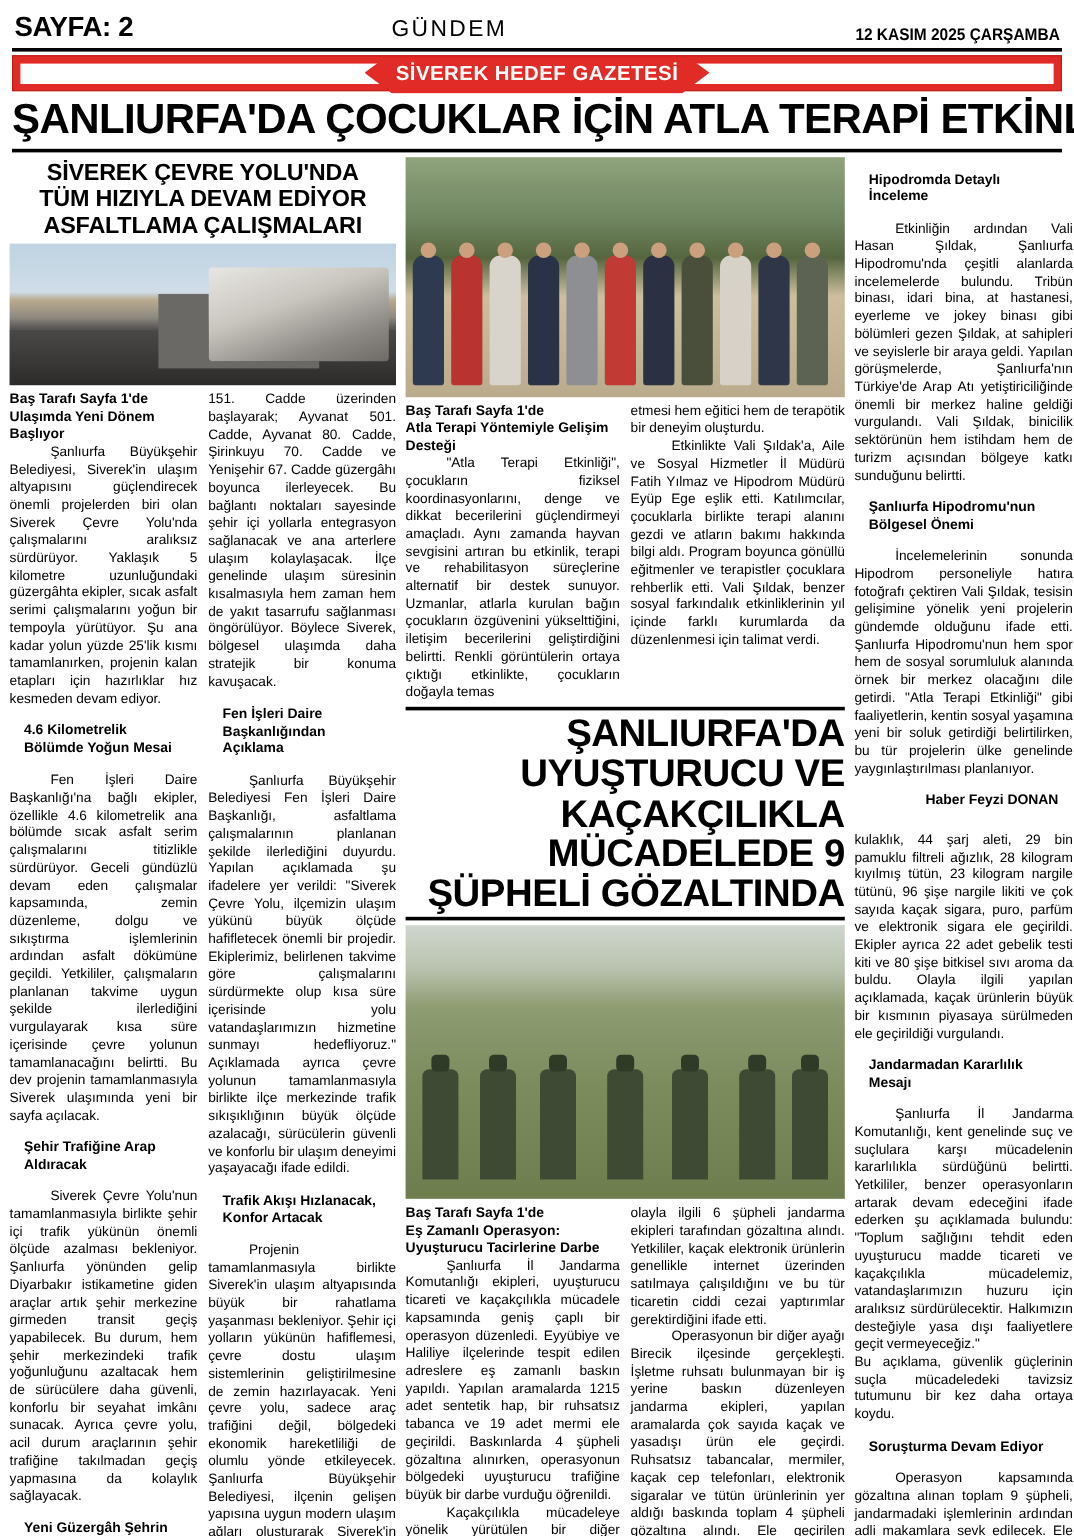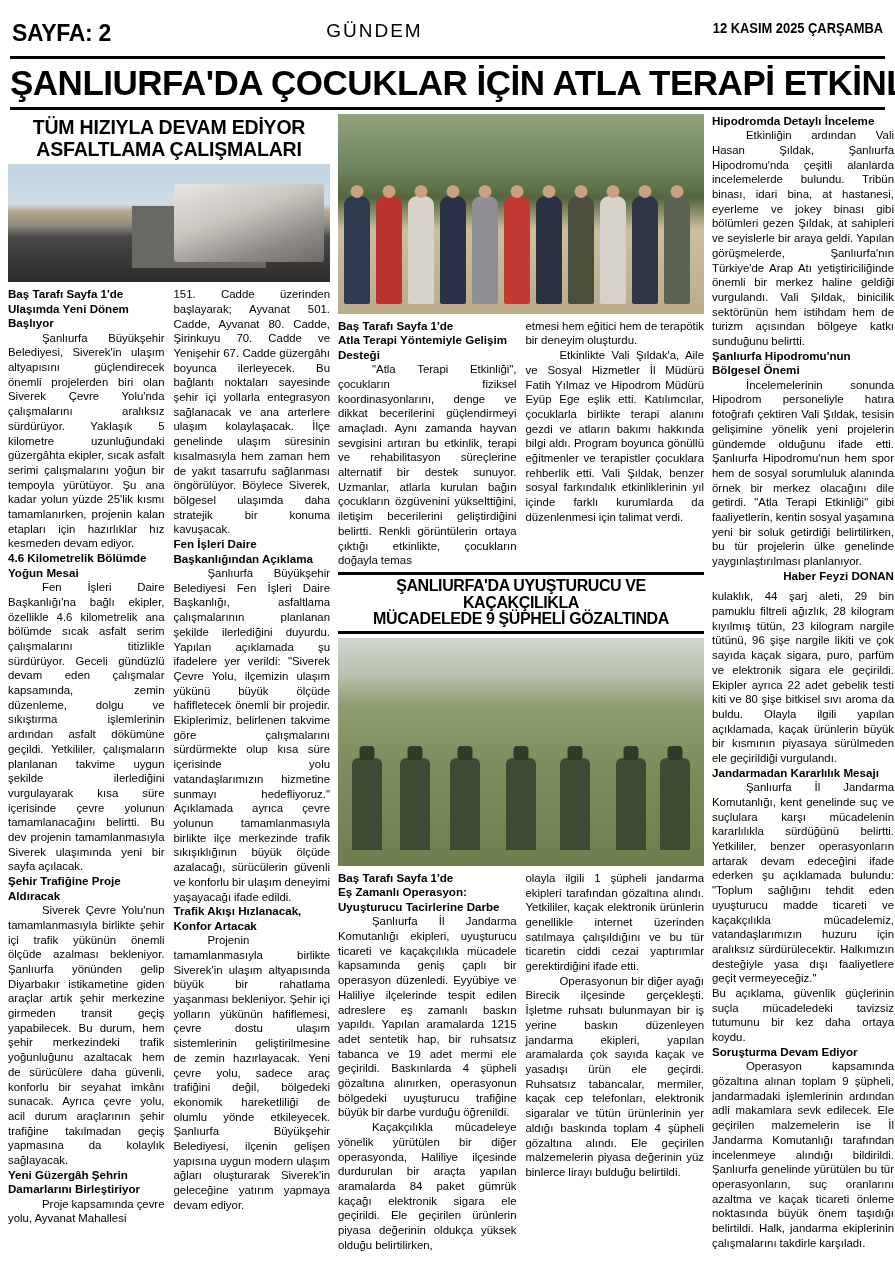--- a/index.html
+++ b/index.html
@@ -6,21 +6,21 @@
   body{
     width:895px;height:1280px;
     background:#ffffff;
     font-family:"Liberation Sans", sans-serif;
     color:#000;
     overflow:hidden;
   }
   .page{position:relative;width:895px;height:1280px;box-sizing:border-box;padding:0 8px;}
 
   
-  .masthead{display:flex;justify-content:space-between;height:32px;padding:4px 4px 2px 4px;margin-top:16px;}
+  .masthead{display:flex;align-items:flex-end;justify-content:space-between;height:32px;padding:4px 4px 2px 4px;}
   .page-no{font-weight:bold;font-size:23px;letter-spacing:-.3px;}
   .section-name{font-weight:normal;font-size:19px;letter-spacing:2px;margin-left:-60px;}
   .date{font-weight:bold;font-size:14px;transform:scaleX(.92);transform-origin:right bottom;white-space:nowrap;}
   .rule{height:3px;background:#000;margin:2px 2px 0 2px;}
 
   
   .banner-wrap{position:relative;margin:3px 2px 0 2px;height:30px;}
   .banner{position:absolute;inset:0;background:#e02b26;border:1px solid #c21f1b;}
   .banner .slotL,.banner .slotR{position:absolute;top:6px;height:17px;background:#fff;}
   .banner .slotL{left:6px;width:300px;}
@@ -59,37 +59,37 @@
      border-radius:3px;box-shadow:-50px 14px 0 -8px #6b6966;}
   .ph-road:before{content:"";position:absolute;left:0;bottom:0;width:100%;height:46px;
      background:linear-gradient(to bottom,#4a4947,#2c2b29);}
 
   .cols2{display:flex;gap:9px;margin-top:5px;}
   .col{flex:1 1 0;min-width:0;}
 
   p.t{margin:0;font-size:11.4px;line-height:1.29;text-align:justify;
       text-indent:34px;hyphens:auto;word-spacing:-.2px;}
   p.t.noind{text-indent:0;}
-  .sh{font-weight:bold;font-size:11.6px;line-height:1.25;margin:0;}
+  .sh{font-weight:bold;font-size:11.6px;line-height:1.25;margin:12px;}
   .kicker{font-weight:bold;font-size:11.6px;line-height:1.25;margin:0;}
 
   
   .ph-group{height:200px;width:100%;position:relative;overflow:hidden;
      background:linear-gradient(to bottom,#8fa37c 0%,#6f8560 26%,#55663f 42%,#cdbf9e 58%,#b9ab8b 100%);}
   .ph-group .people{position:absolute;left:0;right:0;bottom:10px;height:120px;}
   .ph-group .p{position:absolute;bottom:0;width:26px;height:108px;border-radius:9px 9px 2px 2px;}
   .ph-group .hd{position:absolute;top:-11px;left:50%;transform:translateX(-50%);
      width:13px;height:13px;border-radius:50%;background:#caa07e;}
 
   .mid-cols{display:flex;gap:9px;margin-top:5px;}
 
   
   .head2-wrap{margin-top:4px;}
   .hr-black2{height:3px;background:#000;margin:2px 0 3px 0;}
-  .head2{text-align:center;font-weight:bold;font-size:16px;line-height:1.04;letter-spacing:-.4px;}
+  .head2{text-align:right;font-weight:bold;font-size:32px;line-height:1.04;letter-spacing:-.4px;}
   .hr-black3{height:3px;background:#000;margin:3px 0 4px 0;}
 
   .ph-field{height:228px;width:100%;position:relative;overflow:hidden;
      background:linear-gradient(to bottom,#cfd6cf 0%,#b9c2ae 16%,#8e9c72 30%,#7c8c5d 58%,#6d7d4e 100%);}
   .ph-field .sold{position:absolute;bottom:16px;width:30px;height:92px;background:#3e4a33;border-radius:6px 6px 0 0;}
   .ph-field .sold:after{content:"";position:absolute;top:-12px;left:50%;transform:translateX(-50%);
      width:15px;height:14px;border-radius:4px;background:#2f3a27;}
 
   
   .zoneC p.t{font-size:11.4px;}
@@ -100,44 +100,52 @@
 
 <div class="page">
 
   <div class="masthead">
     <div class="page-no">SAYFA: 2</div>
     <div class="section-name">GÜNDEM</div>
     <div class="date">12 KASIM 2025 ÇARŞAMBA</div>
   </div>
   <div class="rule"></div>
 
+  <div class="banner-wrap">
+    <div class="banner">
+      <div class="slotL"></div>
+      <div class="slotR"></div>
+    </div>
+    <div class="banner-tag">SİVEREK HEDEF GAZETESİ</div>
+  </div>
 
   <div class="head-main">
     <div class="l1">ŞANLIURFA'DA ÇOCUKLAR İÇİN ATLA TERAPİ ETKİNLİĞİ</div>
   </div>
   <div class="hr-black"></div>
 
   <div class="body-zone">
 
     <div class="zoneA">
       <div class="head-sub">
+        <div>SİVEREK ÇEVRE YOLU'NDA</div>
         <div>TÜM HIZIYLA DEVAM EDİYOR</div>
         <div>ASFALTLAMA ÇALIŞMALARI</div>
       </div>
       <div class="photo ph-road"></div>
 
       <div class="cols2">
         <div class="col">
           <div class="kicker">Baş Tarafı Sayfa 1'de</div>
           <div class="kicker">Ulaşımda Yeni Dönem</div>
           <div class="kicker">Başlıyor</div>
           <p class="t">Şanlıurfa Büyükşehir Belediyesi, Siverek'in ulaşım altyapısını güçlendirecek önemli projelerden biri olan Siverek Çevre Yolu'nda çalışmalarını aralıksız sürdürüyor. Yaklaşık 5 kilometre uzunluğundaki güzergâhta ekipler, sıcak asfalt serimi çalışmalarını yoğun bir tempoyla yürütüyor. Şu ana kadar yolun yüzde 25'lik kısmı tamamlanırken, projenin kalan etapları için hazırlıklar hız kesmeden devam ediyor.</p>
           <div class="sh">4.6 Kilometrelik Bölümde Yoğun Mesai</div>
           <p class="t">Fen İşleri Daire Başkanlığı'na bağlı ekipler, özellikle 4.6 kilometrelik ana bölümde sıcak asfalt serim çalışmalarını titizlikle sürdürüyor. Geceli gündüzlü devam eden çalışmalar kapsamında, zemin düzenleme, dolgu ve sıkıştırma işlemlerinin ardından asfalt dökümüne geçildi. Yetkililer, çalışmaların planlanan takvime uygun şekilde ilerlediğini vurgulayarak kısa süre içerisinde çevre yolunun tamamlanacağını belirtti. Bu dev projenin tamamlanmasıyla Siverek ulaşımında yeni bir sayfa açılacak.</p>
-          <div class="sh">Şehir Trafiğine Proje Aldıracak</div>
+          <div class="sh">Şehir Trafiğine Arap Aldıracak</div>
           <p class="t">Siverek Çevre Yolu'nun tamamlanmasıyla birlikte şehir içi trafik yükünün önemli ölçüde azalması bekleniyor. Şanlıurfa yönünden gelip Diyarbakır istikametine giden araçlar artık şehir merkezine girmeden transit geçiş yapabilecek. Bu durum, hem şehir merkezindeki trafik yoğunluğunu azaltacak hem de sürücülere daha güvenli, konforlu bir seyahat imkânı sunacak. Ayrıca çevre yolu, acil durum araçlarının şehir trafiğine takılmadan geçiş yapmasına da kolaylık sağlayacak.</p>
           <div class="sh">Yeni Güzergâh Şehrin Damarlarını Birleştiriyor</div>
           <p class="t">Proje kapsamında çevre yolu, Ayvanat Mahallesi</p>
         </div>
 
         <div class="col">
           <p class="t noind">151. Cadde üzerinden başlayarak; Ayvanat 501. Cadde, Ayvanat 80. Cadde, Şirinkuyu 70. Cadde ve Yenişehir 67. Cadde güzergâhı boyunca ilerleyecek. Bu bağlantı noktaları sayesinde şehir içi yollarla entegrasyon sağlanacak ve ana arterlere ulaşım kolaylaşacak. İlçe genelinde ulaşım süresinin kısalmasıyla hem zaman hem de yakıt tasarrufu sağlanması öngörülüyor. Böylece Siverek, bölgesel ulaşımda daha stratejik bir konuma kavuşacak.</p>
           <div class="sh">Fen İşleri Daire Başkanlığından Açıklama</div>
           <p class="t">Şanlıurfa Büyükşehir Belediyesi Fen İşleri Daire Başkanlığı, asfaltlama çalışmalarının planlanan şekilde ilerlediğini duyurdu. Yapılan açıklamada şu ifadelere yer verildi: "Siverek Çevre Yolu, ilçemizin ulaşım yükünü büyük ölçüde hafifletecek önemli bir projedir. Ekiplerimiz, belirlenen takvime göre çalışmalarını sürdürmekte olup kısa süre içerisinde yolu vatandaşlarımızın hizmetine sunmayı hedefliyoruz." Açıklamada ayrıca çevre yolunun tamamlanmasıyla birlikte ilçe merkezinde trafik sıkışıklığının büyük ölçüde azalacağı, sürücülerin güvenli ve konforlu bir ulaşım deneyimi yaşayacağı ifade edildi.</p>
           <div class="sh">Trafik Akışı Hızlanacak, Konfor Artacak</div>
@@ -221,21 +229,21 @@
 
       <div class="mid-cols">
         <div class="col">
           <div class="kicker">Baş Tarafı Sayfa 1'de</div>
           <div class="kicker">Eş Zamanlı Operasyon:</div>
           <div class="kicker">Uyuşturucu Tacirlerine Darbe</div>
           <p class="t">Şanlıurfa İl Jandarma Komutanlığı ekipleri, uyuşturucu ticareti ve kaçakçılıkla mücadele kapsamında geniş çaplı bir operasyon düzenledi. Eyyübiye ve Haliliye ilçelerinde tespit edilen adreslere eş zamanlı baskın yapıldı. Yapılan aramalarda 1215 adet sentetik hap, bir ruhsatsız tabanca ve 19 adet mermi ele geçirildi. Baskınlarda 4 şüpheli gözaltına alınırken, operasyonun bölgedeki uyuşturucu trafiğine büyük bir darbe vurduğu öğrenildi.</p>
           <p class="t">Kaçakçılıkla mücadeleye yönelik yürütülen bir diğer operasyonda, Haliliye ilçesinde durdurulan bir araçta yapılan aramalarda 84 paket gümrük kaçağı elektronik sigara ele geçirildi. Ele geçirilen ürünlerin piyasa değerinin oldukça yüksek olduğu belirtilirken,</p>
         </div>
         <div class="col">
-          <p class="t noind">olayla ilgili 1 şüpheli jandarma ekipleri tarafından gözaltına alındı. Yetkililer, kaçak elektronik ürünlerin genellikle internet üzerinden satılmaya çalışıldığını ve bu tür ticaretin ciddi cezai yaptırımlar gerektirdiğini ifade etti.</p>
+          <p class="t noind">olayla ilgili 6 şüpheli jandarma ekipleri tarafından gözaltına alındı. Yetkililer, kaçak elektronik ürünlerin genellikle internet üzerinden satılmaya çalışıldığını ve bu tür ticaretin ciddi cezai yaptırımlar gerektirdiğini ifade etti.</p>
           <p class="t">Operasyonun bir diğer ayağı Birecik ilçesinde gerçekleşti. İşletme ruhsatı bulunmayan bir iş yerine baskın düzenleyen jandarma ekipleri, yapılan aramalarda çok sayıda kaçak ve yasadışı ürün ele geçirdi. Ruhsatsız tabancalar, mermiler, kaçak cep telefonları, elektronik sigaralar ve tütün ürünlerinin yer aldığı baskında toplam 4 şüpheli gözaltına alındı. Ele geçirilen malzemelerin piyasa değerinin yüz binlerce lirayı bulduğu belirtildi.</p>
 
         </div>
       </div>
     </div>
 
     <div class="zoneC">
       <div class="sh">Hipodromda Detaylı İnceleme</div>
       <p class="t">Etkinliğin ardından Vali Hasan Şıldak, Şanlıurfa Hipodromu'nda çeşitli alanlarda incelemelerde bulundu. Tribün binası, idari bina, at hastanesi, eyerleme ve jokey binası gibi bölümleri gezen Şıldak, at sahipleri ve seyislerle bir araya geldi. Yapılan görüşmelerde, Şanlıurfa'nın Türkiye'de Arap Atı yetiştiriciliğinde önemli bir merkez haline geldiği vurgulandı. Vali Şıldak, binicilik sektörünün hem istihdam hem de turizm açısından bölgeye katkı sunduğunu belirtti.</p>
       <div class="sh">Şanlıurfa Hipodromu'nun Bölgesel Önemi</div>

